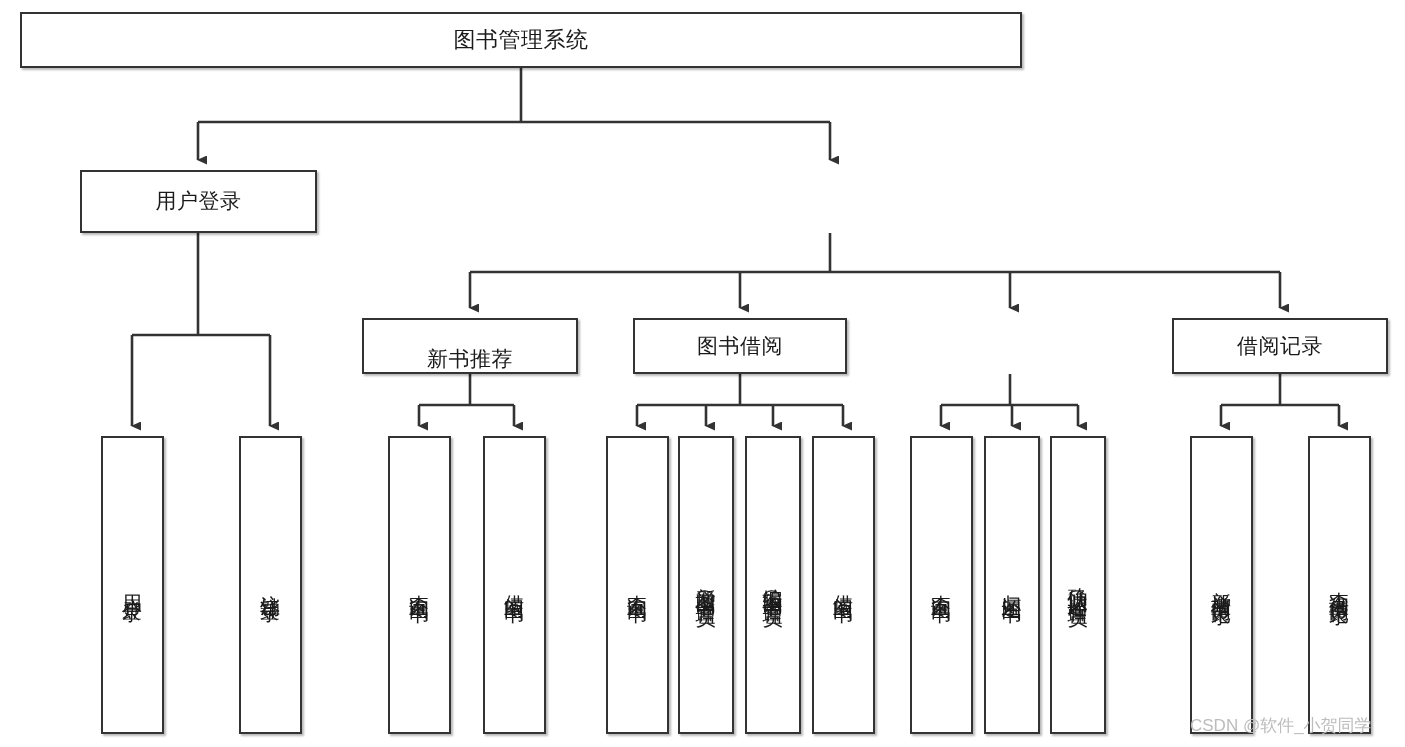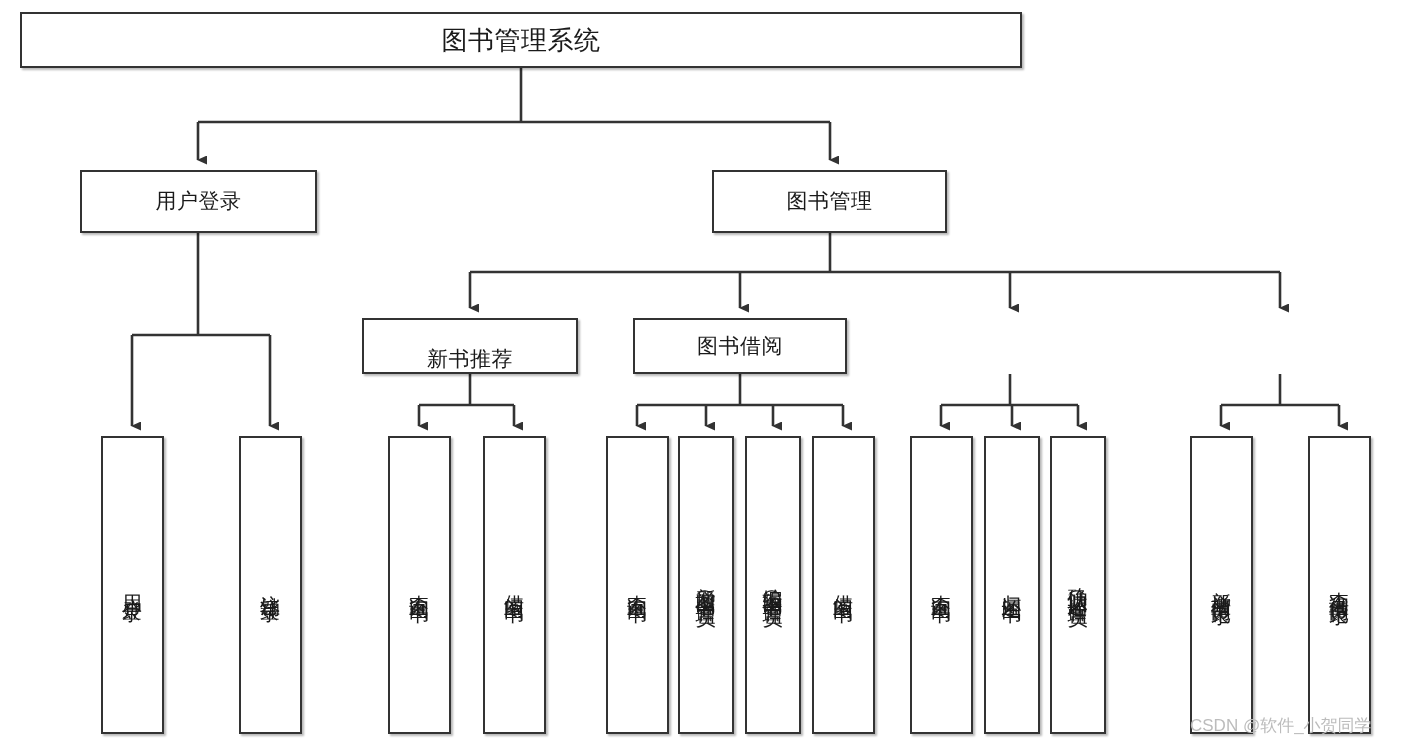--- a/index.html
+++ b/index.html
@@ -43,21 +43,21 @@
     line-height: 1.18;
     letter-spacing: 0.5px;
     white-space: nowrap;
   }
   
   .node.horiz .label {
     font-size: 21px;
     text-align: center;
   }
   .node.root .label {
-    font-size: 26px;
+    font-size: 22px;
   }
   
   .node.vert {
     align-items: center;
     justify-content: center;
     padding: 6px 0;
   }
   .node.vert .label {
     writing-mode: vertical-rl;
     text-orientation: upright;
@@ -133,29 +133,29 @@
     </g>
   </svg>
 
   <div class="node horiz root" style="left:20px; top:12px; width:1002px; height:56px;">
     <span class="label">图书管理系统</span>
   </div>
 
   <div class="node horiz" style="left:80px; top:170px; width:237px; height:63px;">
     <span class="label">用户登录</span>
   </div>
-  <div class="node horiz" style="left:712px; top:170px; width:235px; height:63px;">
-    <span class="label">图书管理</span>
-  </div>
 
   <div class="node horiz" style="left:362px; top:318px; width:216px; height:56px;align-items:flex-end;">
     <span class="label">新书推荐</span>
   </div>
   <div class="node horiz" style="left:633px; top:318px; width:214px; height:56px;">
     <span class="label">图书借阅</span>
+  </div>
+  <div class="node horiz" style="left:1172px; top:318px; width:216px; height:56px;">
+    <span class="label">借阅记录</span>
   </div>
 
   <div class="node vert" style="left:101px; top:436px; width:63px; height:298px;">
     <span class="label">用户登录</span>
   </div>
   <div class="node vert" style="left:239px; top:436px; width:63px; height:298px;">
     <span class="label">注销登录</span>
   </div>
   <div class="node vert" style="left:388px; top:436px; width:63px; height:298px;">
     <span class="label">查询图书</span>

